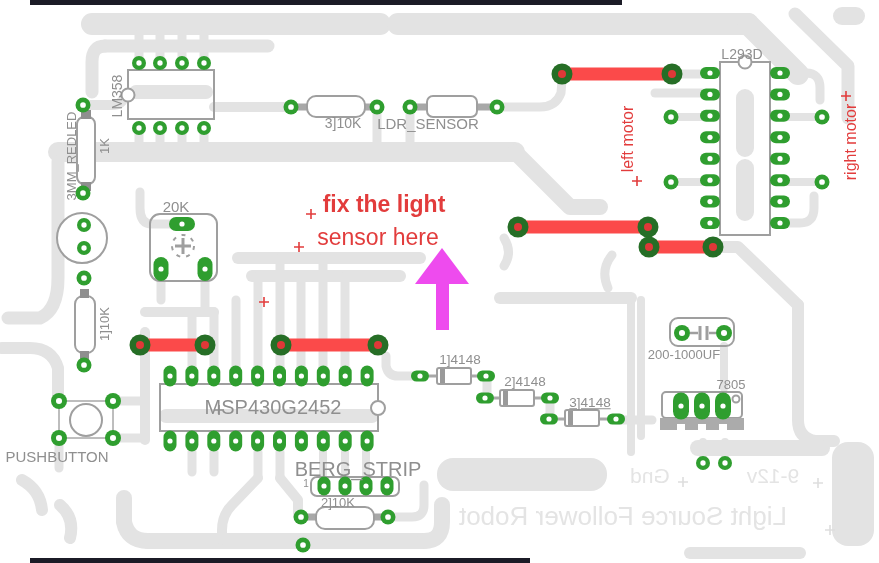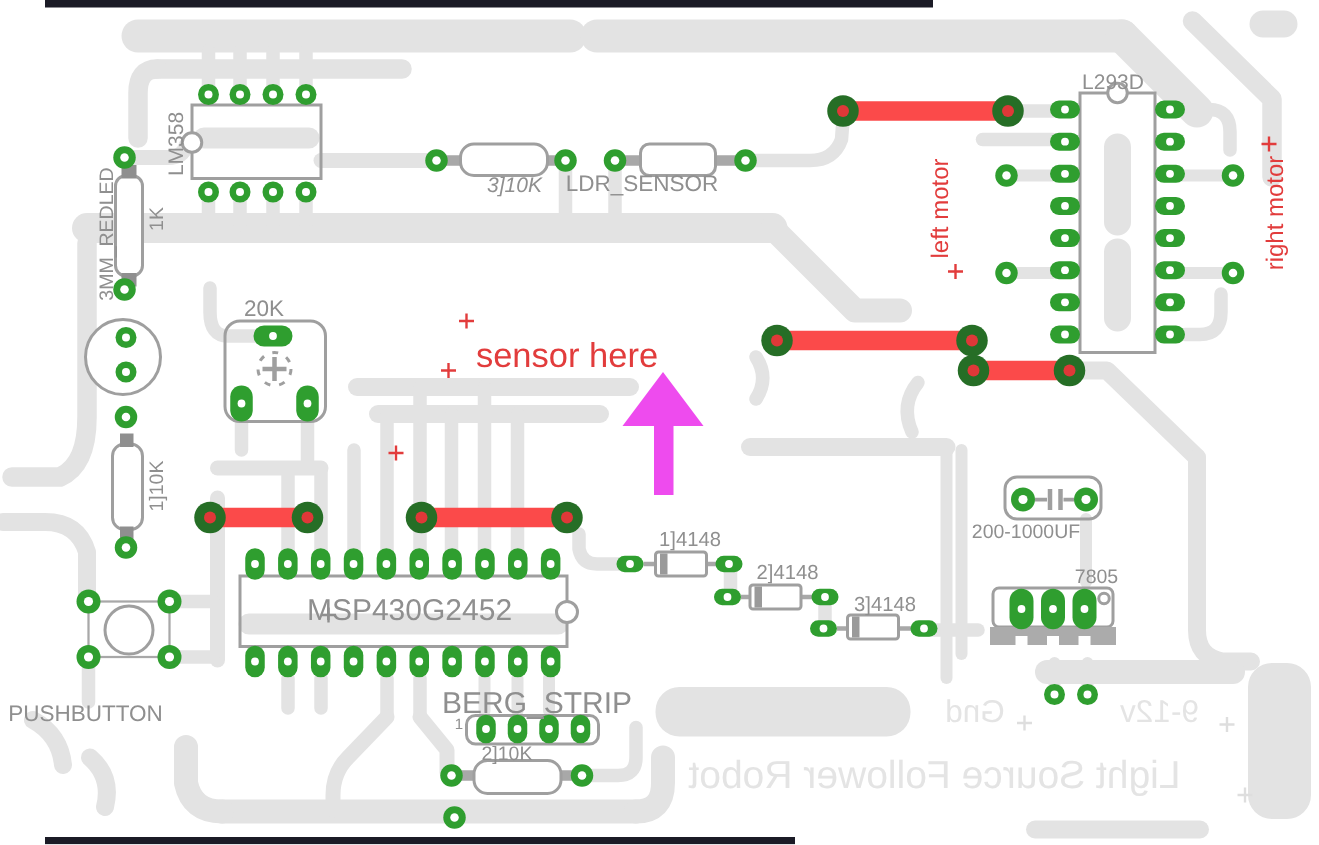--- a/index.html
+++ b/index.html
@@ -348,35 +348,36 @@
       <path stroke="#dedede" d="M678 482H688M683 477V487M813 483H823M818 478V488M825 530H835M830 525V535"></path>
     </g>
 
     <polygon points="442,248 415,284 436,284 436,330 449,330 449,284 469,284" fill="var(--arrow-magenta)"></polygon>
   </svg>
 
   <div class="lbl vert" style="left:117px;top:96px;font-size:14px;">LM358</div>
   <div class="lbl vert" style="left:71px;top:156px;font-size:13px;">3MM_REDLED</div>
   <div class="lbl vert" style="left:104px;top:146px;font-size:13px;">1K</div>
   <div class="lbl" style="left:176px;top:206px;font-size:15px;">20K</div>
-  <div class="lbl" style="left:343px;top:123px;font-size:14px;font-style:italic;">3]10K</div>
+  <div class="lbl" style="left:343px;top:123px;font-size:14px;">3]10K</div>
   <div class="lbl" style="left:428px;top:123px;font-size:15px;">LDR_SENSOR</div>
   <div class="lbl vert" style="left:104px;top:324px;font-size:13px;">1]10K</div>
   <div class="lbl" style="left:273px;top:407px;font-size:20px;">MSP430G2452</div>
-  <div class="lbl" style="left:57px;top:476px;font-size:15px;">PUSHBUTTON</div>
+  <div class="lbl" style="left:57px;top:456px;font-size:15px;">PUSHBUTTON</div>
   <div class="lbl" style="left:460px;top:360px;font-size:13.5px;">1]4148</div>
   <div class="lbl" style="left:525px;top:382px;font-size:13.5px;">2]4148</div>
-  <div class="lbl" style="left:590px;top:403px;font-size:13.5px;">3]4148</div>
+  <div class="lbl" style="left:590px;top:403px;font-size:13.5px;text-decoration:underline;">3]4148</div>
   <div class="lbl" style="left:684px;top:354px;font-size:13px;">200-1000UF</div>
   <div class="lbl" style="left:731px;top:384px;font-size:13px;">7805</div>
   <div class="lbl" style="left:358px;top:469px;font-size:20px;">BERG_STRIP</div>
   <div class="lbl" style="left:306px;top:484px;font-size:10px;">1</div>
   <div class="lbl" style="left:338px;top:502px;font-size:13px;">2]10K</div>
   <div class="lbl" style="left:742px;top:54px;font-size:14px;text-align:center;">L293D</div>
 
+  <div class="lbl red" style="left:384px;top:204px;font-size:23px;font-weight:bold;">fix the light</div>
   <div class="lbl red" style="left:378px;top:237px;font-size:23px;font-weight:normal;">sensor here</div>
   <div class="lbl vert red" style="left:628px;top:139px;font-size:16px;">left motor</div>
   <div class="lbl vert red" style="left:851px;top:142px;font-size:16px;">right motor</div>
 
   <div class="lbl mirror" style="left:650px;top:475px;font-size:21px;">Gnd</div>
   <div class="lbl mirror" style="left:773px;top:475px;font-size:21px;">9-12v</div>
   <div class="lbl mirror" style="left:623px;top:516px;font-size:26px;">Light Source Follower Robot</div>
 
   <div class="bar" style="left:30px;top:0;width:592px;"></div>
   <div class="bar" style="left:30px;top:558px;width:500px;"></div>

